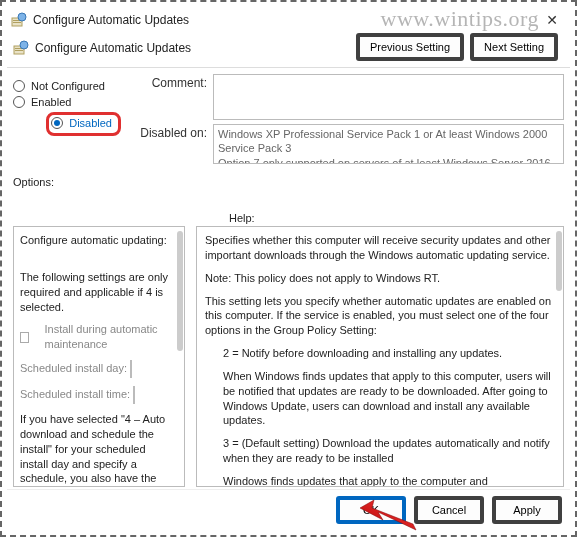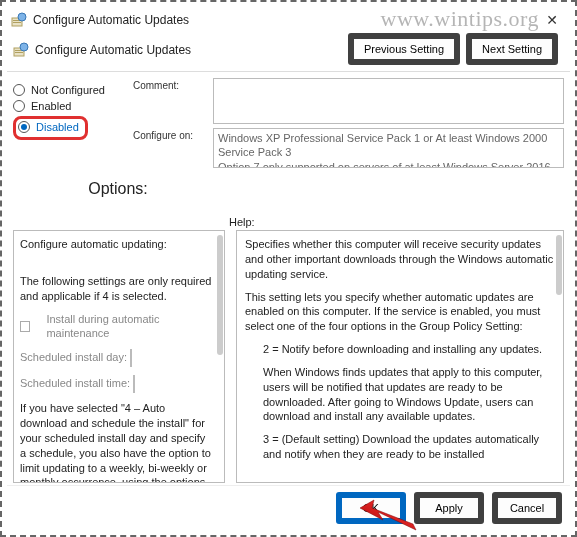--- a/index.html
+++ b/index.html
@@ -7,39 +7,39 @@
   .frame { width: 577px; height: 537px; border: 2px dashed #666; position: relative; background: #fff; padding: 5px; }
   .window { width: 100%; height: 100%; position: relative; display: flex; flex-direction: column; font-size: 11px; color: #222; }
   .titlebar { display: flex; align-items: center; height: 26px; padding: 0 4px; }
   .titlebar .icon { width: 16px; height: 16px; margin-right: 6px; }
   .titlebar .title { flex: 1; font-size: 12px; }
   .titlebar .close { width: 28px; height: 20px; display:flex; align-items:center; justify-content:center; font-size:14px; color:#333; cursor:pointer; }
   .subheader { display:flex; align-items:center; padding: 2px 6px; }
   .subheader .icon { width:16px; height:16px; margin-right:6px; }
   .subheader .title { font-size:12px; flex:1; }
   .navbtns { display:flex; gap:6px; padding-right:6px; margin-top:-2px; }
-  .btn { background:#fdfdfd; border:6px solid #404040; border-radius:3px; padding:4px 10px; font-size:11px; cursor:pointer; }
+  .btn { background:#fdfdfd; border:4px solid #404040; border-radius:3px; padding:4px 10px; font-size:11px; cursor:pointer; }
   .hr { border-top:1px solid #ddd; margin:4px 0; }
   .toprow { display:flex; }
-  .radiocol { width:120px; padding:4px 6px; }
+  .radiocol { width:120px; padding:4px 6px;text-align:right; }
   .radio-item { display:flex; align-items:center; gap:6px; margin:4px 0; font-size:11px; cursor:pointer; }
   .radio { width:12px; height:12px; border:1px solid #555; border-radius:50%; display:inline-flex; align-items:center; justify-content:center; }
   .radio.sel::after { content:""; width:6px; height:6px; background:#0067c0; border-radius:50%; }
   .highlight { border:3px solid #e03030; border-radius:8px; padding:0 6px 2px 2px; display:inline-flex; }
   .rightcol { flex:1; padding:2px 6px; }
   .lblrow { display:flex; margin-bottom:4px; }
-  .lblrow .lbl { width:80px; padding-right:6px; font-size:10px; color:#333; padding-top:2px; }
+  .lblrow .lbl { width:80px; text-align:right; padding-right:6px; font-size:12px; color:#333; padding-top:2px; }
   .commentbox { flex:1; height:46px; border:1px solid #bbb; background:#fff; font-size:11px; padding:2px; resize:none; overflow:auto; }
   .supbox { flex:1; height:40px; border:1px solid #bbb; background:#fff; font-size:11px; padding:2px 4px; color:#666; overflow:hidden; line-height:1.3; }
   .labelsrow { display:flex; margin-top:6px; }
-  .labelsrow .l { width:216px; padding-left:6px; font-size:16px;text-align:center; }
+  .labelsrow .l { width:216px; padding-left:6px; font-size:11px; }
   .labelsrow .r { padding-left:6px; font-size:11px;margin-top:36px; }
   .panes { flex:1; display:flex; min-height:0; }
   .pane { border:1px solid #bbb; background:#fff; overflow:auto; font-size:11px; line-height:1.35; position:relative; }
-  .pane.left { width:212px; margin:2px 2px 2px 6px; padding:6px 10px 6px 6px; }
+  .pane.left { width:172px; margin:2px 2px 2px 6px; padding:6px 10px 6px 6px; }
   .pane.right { flex:1; margin:2px 6px 2px 9px; padding:6px 8px; }
   .chk { display:inline-flex; align-items:center; gap:16px; color:#888; }
   .chkbox { width:11px; height:11px; border:1px solid #aaa; background:#fff; }
   .grey { color:#888; }
   .dropdown { display:inline-block; width:0px; height:18px; border:1px solid #bbb; vertical-align:middle; }
   .footer { display:flex; justify-content:flex-end; gap:8px; padding:6px 8px; border-top:1px solid #eee; position:relative; }
   .footer .btn { min-width:70px; text-align:center; }
   .footer .btn.primary { border-color:#0067c0; }
   .scrollthumb { position:absolute; right:1px; width:6px; background:#ccc; border-radius:3px; }
   .watermark { position:absolute; top:4px; right:36px; font-size:22px; color:rgba(120,120,120,0.55); font-family:Georgia, serif; letter-spacing:0.5px; pointer-events:none; z-index:50; }
@@ -102,21 +102,21 @@
             <span style="color:#0067c0;">Disabled</span>
           </div>
         </span>
       </div>
       <div class="rightcol">
         <div class="lblrow">
           <div class="lbl">Comment:</div>
           <textarea class="commentbox" style=""></textarea>
         </div>
         <div class="lblrow">
-          <div class="lbl">Configure on:</div>
+          <div class="lbl">Disabled on:</div>
           <div class="supbox" style="white-space:pre-line;">Windows XP Professional Service Pack 1 or At least Windows 2000 Service Pack 3
 Option 7 only supported on servers of at least Windows Server 2016 edition</div>
         </div>
       </div>
     </div>
 
     <div class="labelsrow">
       <div class="l">Options:</div>
       <div class="r">Help:</div>
     </div>
@@ -135,31 +135,33 @@
         <p class="grey"><span>Scheduled install time:</span> <span class="dropdown"></span></p>
         <p>If you have selected "4 – Auto download and schedule the install" for your scheduled install day and specify a schedule, you also have the option to limit updating to a weekly, bi-weekly or monthly occurrence, using the options below:</p>
         <p class="chk">
           <span class="chkbox"></span>
           <span class="grey">Every week</span>
         </p>
       </div>
       <div class="pane right">
         <div class="scrollthumb" style="top:4px; height:60px;"></div>
         <p>Specifies whether this computer will receive security updates and other important downloads through the Windows automatic updating service.</p>
+        <p>Note: This policy does not apply to Windows RT.</p>
         <p>This setting lets you specify whether automatic updates are enabled on this computer. If the service is enabled, you must select one of the four options in the Group Policy Setting:</p>
         <p class="indent">2 = Notify before downloading and installing any updates.</p>
         <p class="indent">When Windows finds updates that apply to this computer, users will be notified that updates are ready to be downloaded. After going to Windows Update, users can download and install any available updates.</p>
         <p class="indent">3 = (Default setting) Download the updates automatically and notify when they are ready to be installed</p>
+        <p class="indent">Windows finds updates that apply to the computer and</p>
       </div>
     </div>
 
     <div class="footer">
       <button class="btn primary">OK</button>
+      <button class="btn">Cancel</button>
       <button class="btn">Apply</button>
-      <button class="btn">Cancel</button>
       <svg class="arrow" style="right:152px; bottom:-2px;" width="60" height="34" viewBox="0 0 60 34">
         <defs>
           <linearGradient id="g" x1="0" y1="1" x2="1" y2="0">
             <stop offset="0" stop-color="#b00000"></stop>
             <stop offset="1" stop-color="#ff4040"></stop>
           </linearGradient>
         </defs>
         <polygon points="58,32 20,14 25,22 2,10 16,2 14,10 55,26" fill="url(#g)" stroke="#800000" stroke-width="0.5"></polygon>
       </svg>
     </div>

